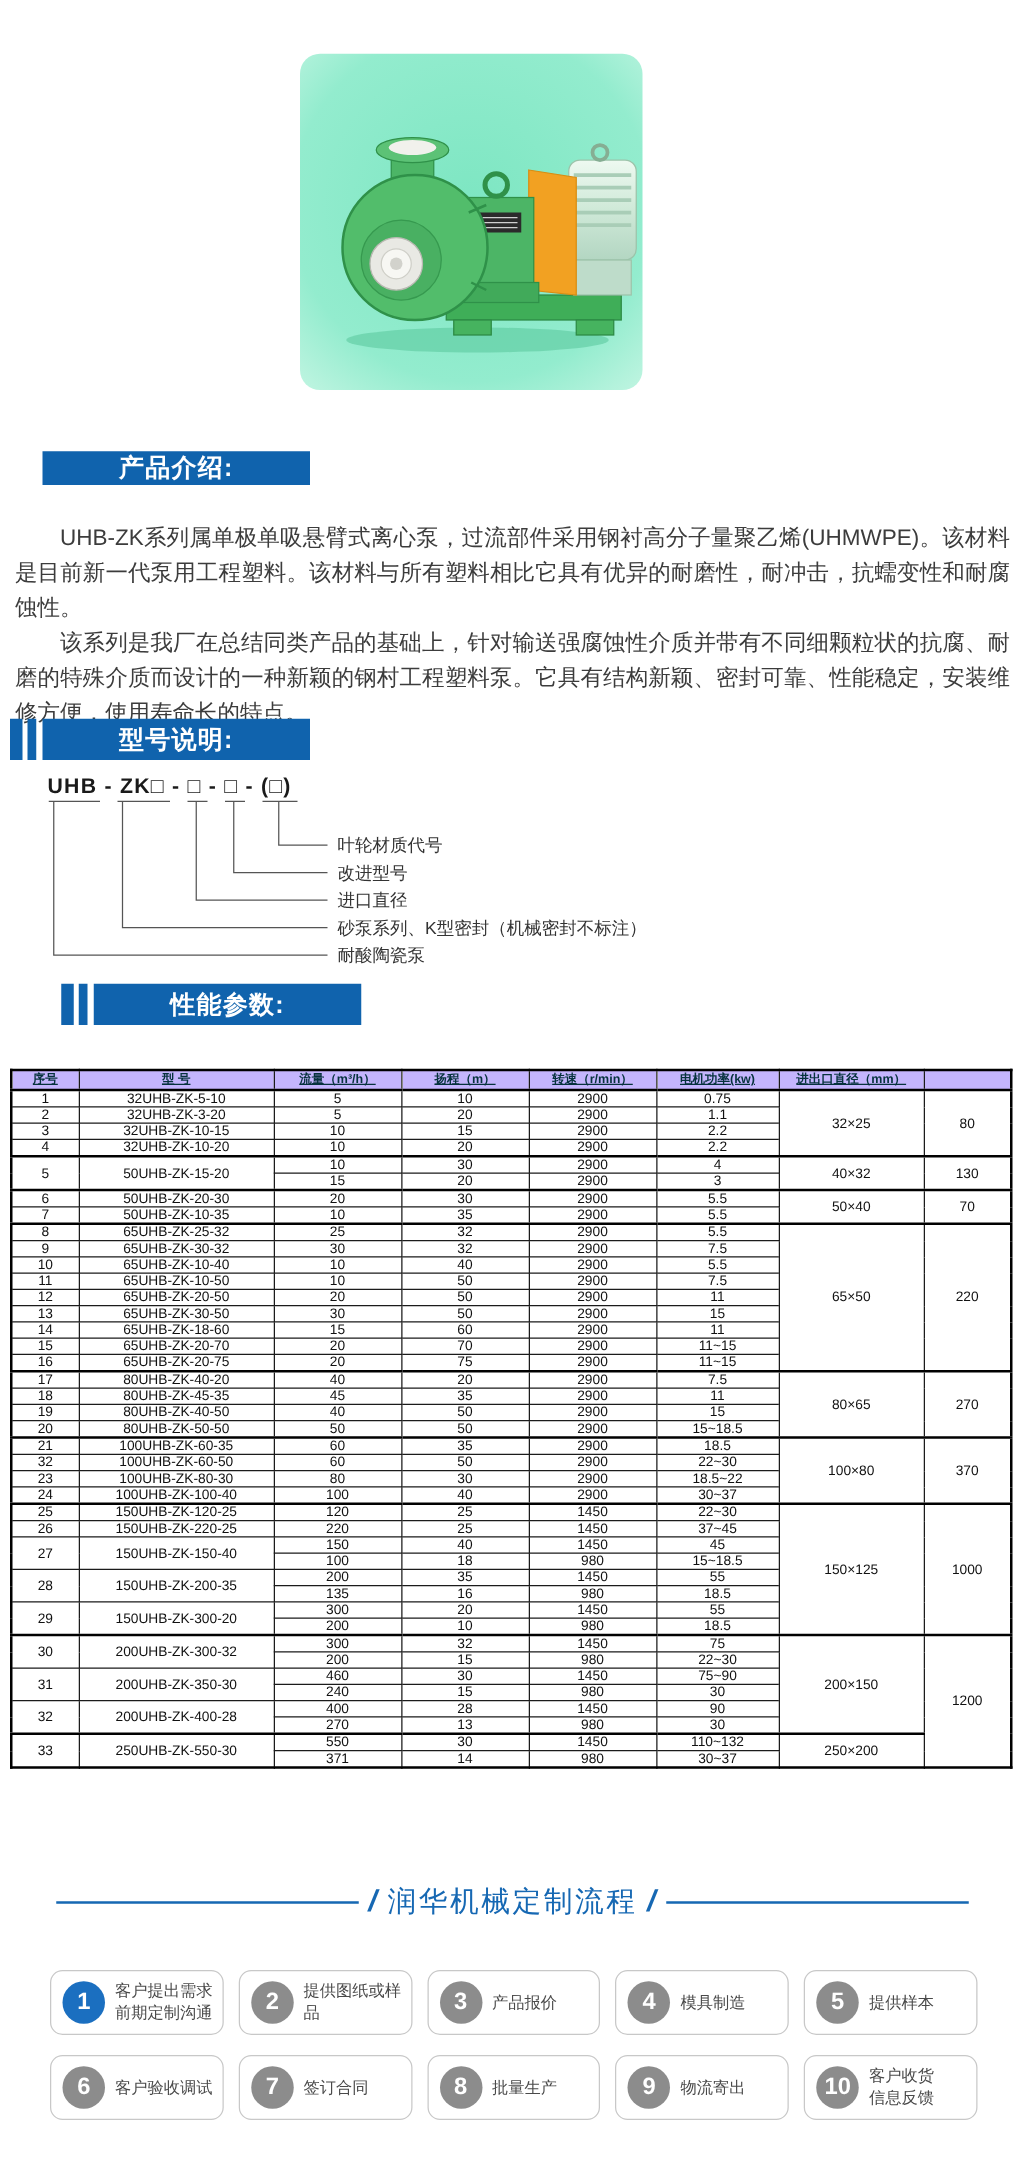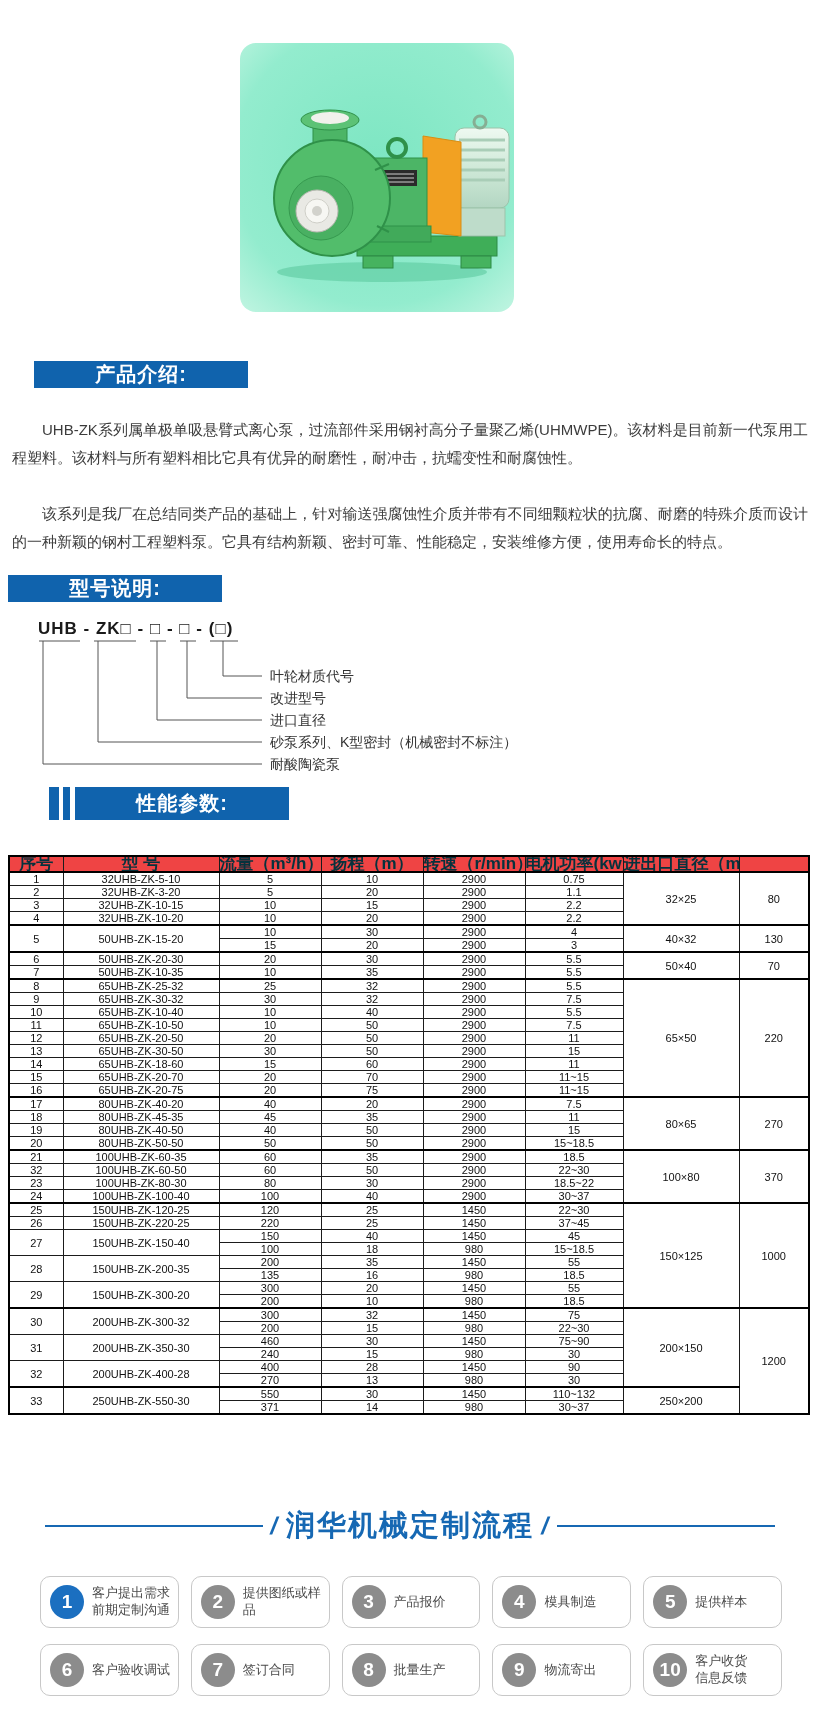--- a/index.html
+++ b/index.html
@@ -12,50 +12,50 @@
 
   
   .banner { position:absolute; left:8px; height:33px; display:flex; }
   .banner .bar-a { width:10px; background:#1063ad; }
   .banner .sp-a { width:4px; }
   .banner .bar-b { width:7px; background:#1063ad; }
   .banner .sp-b { width:5px; }
   .banner .main { width:214px; background:#1063ad; color:#fff; font-size:20px; font-weight:bold;
                   display:flex; align-items:center; justify-content:center; letter-spacing:1px; }
   #banner-intro  { top:358px;align-items:center; }
-  #banner-model  { top:575px;flex-direction:column; }
+  #banner-model  { top:575px; }
   #banner-params { top:787px;padding-left:41px; }
 
   
-  .para { position:absolute; left:12px; width:796px; font-size:15px; line-height:28px;
+  .para { position:absolute; left:12px; width:796px; font-size:18px; line-height:28px;
           color:#3c3c3c; text-indent:2em; text-align:justify; }
   #para1 { top:416px; }
   #para2 { top:500px; }
 
   
   #model-diagram { position:absolute; left:30px; top:616px; }
   #model-diagram text { font-family:"Liberation Sans","DejaVu Sans",sans-serif; }
   .diag-code { font-size:17px; font-weight:bold; fill:#1a1a1a; letter-spacing:1px; }
   .diag-label { font-size:14px; fill:#333; }
   .diag-line { stroke:#555; stroke-width:1; fill:none; }
 
   
   #spec-table { position:absolute; top:855px; left:8px; width:800px; border-collapse:collapse;
                 table-layout:fixed; font-size:11px; color:#111; border:2px solid #000; }
   #spec-table th, #spec-table td { border:1px solid #1b1b1b; text-align:center; vertical-align:middle;
                 padding:0; height:13px; line-height:12px; overflow:hidden; white-space:nowrap; }
-  #spec-table thead th { background:#ef4444; height:16px; font-size:17px; font-weight:bold; color:#06323d; }
+  #spec-table thead th { background:#c4b5fd; height:16px; font-size:10px; font-weight:bold; color:#06323d;text-decoration:underline; }
   #spec-table tr.group-start td { border-top:2px solid #000; }
 
   
   #process-title-row { position:absolute; top:1506px; left:0; width:820px; padding:0 45px;
                        display:flex; align-items:center; gap:8px; color:#1668b3; }
   #process-title-row .line { flex:1; height:2px; background:#1668b3; }
   #process-title-row .slash { font-size:24px; font-weight:bold; transform:skewX(-12deg); }
-  #process-title-row .title { font-size:29px; font-weight:bold; letter-spacing:2px; }
+  #process-title-row .title { font-size:23px; font-weight:normal; letter-spacing:2px; }
 
   #process-grid { position:absolute; top:1576px; left:40px; width:742px; display:grid;
                   grid-template-columns:repeat(5,1fr); gap:16px 12px; }
   .step { border:1px solid #c8c8c8; border-radius:10px; height:52px; background:#fff;
           display:flex; align-items:center; gap:8px; padding:0 4px 0 9px; }
   .step-num { width:34px; height:34px; border-radius:50%; background:#8c8c8c; color:#fff;
               font-size:19px; font-weight:bold; display:flex; align-items:center;
               justify-content:center; flex:none; }
   .step.active .step-num { background:#1b6fc0; }
   .step-label { font-size:13px; color:#4a4a4a; line-height:1.3; white-space:pre-line; }

